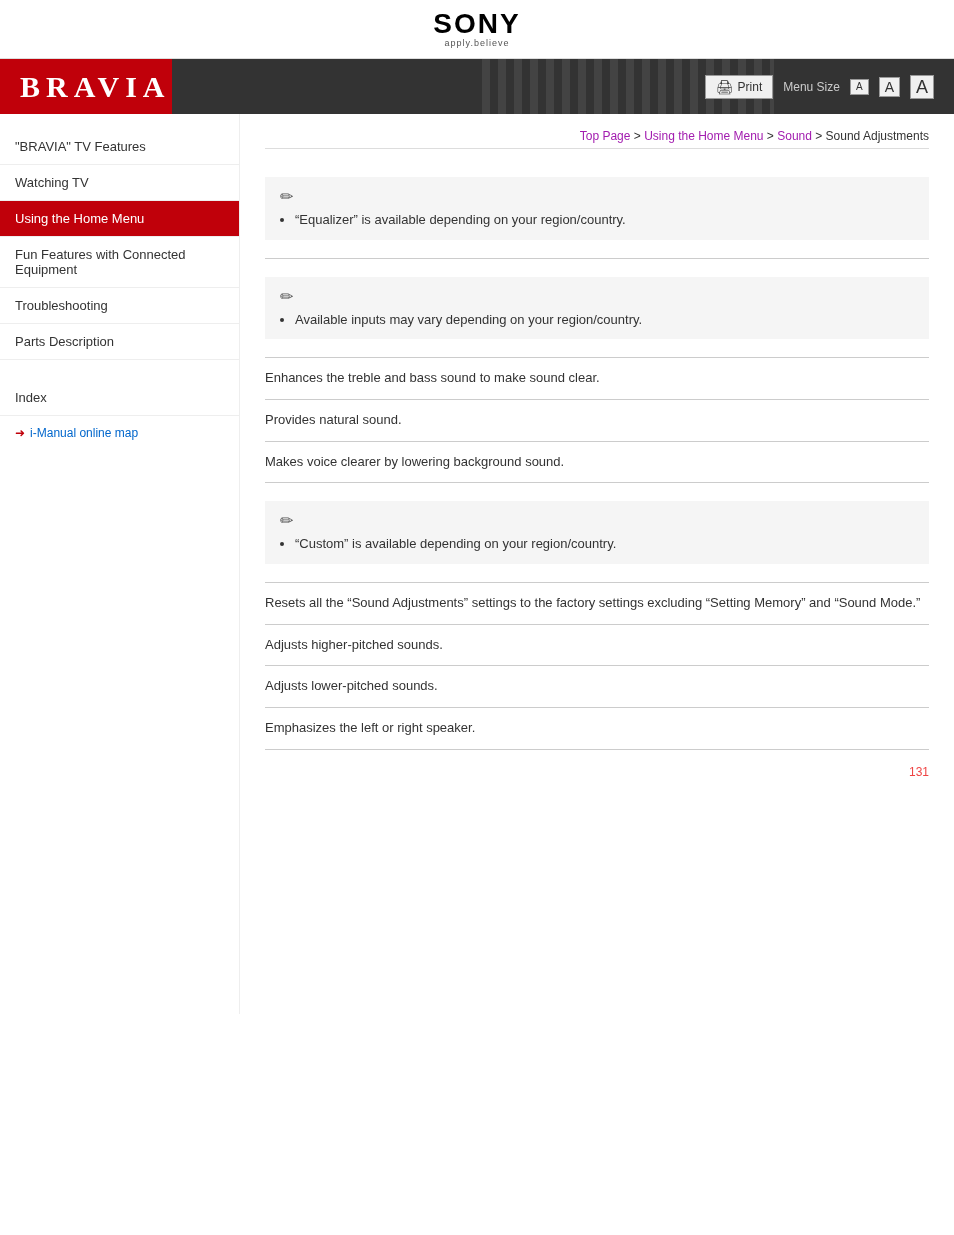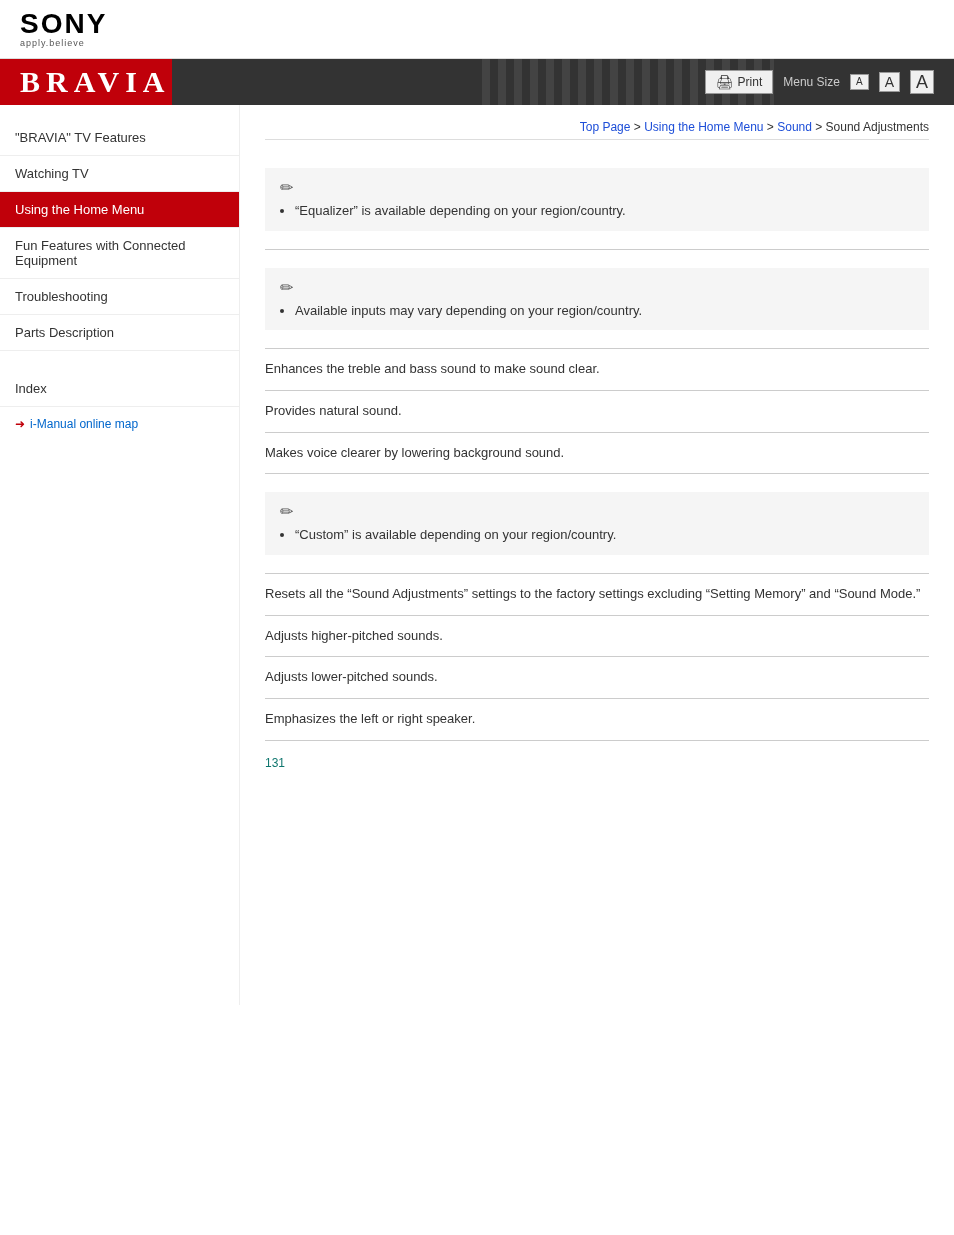--- a/index.html
+++ b/index.html
@@ -1,27 +1,27 @@
 <!DOCTYPE html>
 <html><head>
   <meta charset="utf-8">
   <style>
     * { margin: 0; padding: 0; box-sizing: border-box; }
     body { font-family: Arial, sans-serif; font-size: 13px; color: #333; background: #fff; width: 954px; }
 
     
     .header { padding: 10px 20px; border-bottom: 1px solid #ddd; }
-    .sony-logo { display: flex; flex-direction: column; align-items: flex-start; }
+    .sony-logo { display: flex; flex-direction: column; align-items: center; }
     .sony-text { font-size: 28px; font-weight: bold; color: #000; letter-spacing: 2px; line-height: 1; }
     .sony-tagline { font-size: 9px; color: #555; letter-spacing: 1px; }
 
     
     .bravia-banner {
       background: linear-gradient(to right, #c0000a 0%, #c0000a 18%, #333 18%, #333 100%);
-      height: 46px;
+      height: 55px;
       display: flex;
       align-items: center;
       justify-content: space-between;
       padding: 0 20px;
       position: relative;
       overflow: hidden;
     }
     .bravia-banner::after {
       content: '';
       position: absolute;
@@ -110,21 +110,21 @@
 
     
     .breadcrumb {
       text-align: right;
       margin-bottom: 10px;
       font-size: 12px;
       color: #333;
       padding: 5px 0;
       border-bottom: 1px solid #ddd;
     }
-    .breadcrumb a { color: #1d4ed8; text-decoration: none; }
+    .breadcrumb a { color: #a21caf; text-decoration: none; }
     .breadcrumb span { color: #333; }
 
     
     .section { border-bottom: 1px solid #ccc; padding: 10px 0; }
     .section-desc { font-size: 13px; color: #333; line-height: 1.6; }
 
     
     .note-box {
       background: #f5f5f5;
       border: none;
@@ -133,21 +133,21 @@
     }
     .note-icon {
       font-size: 16px;
       color: #555;
       margin-bottom: 4px;
       display: block;
     }
     .note-text { font-size: 13px; color: #333; line-height: 1.5; }
     .note-text li { margin-left: 15px; list-style: disc; }
 
-    .page-number { text-align: left; font-size: 12px; color: #0f766e; padding: 15px 0; }
+    .page-number { text-align: right; font-size: 12px; color: #ef4444; padding: 15px 0; }
   </style>
 </head>
 <body>
 
 <div class="header">
   <div class="sony-logo">
     <span class="sony-text">SONY</span>
     <span class="sony-tagline">apply.believe</span>
   </div>
 </div>

